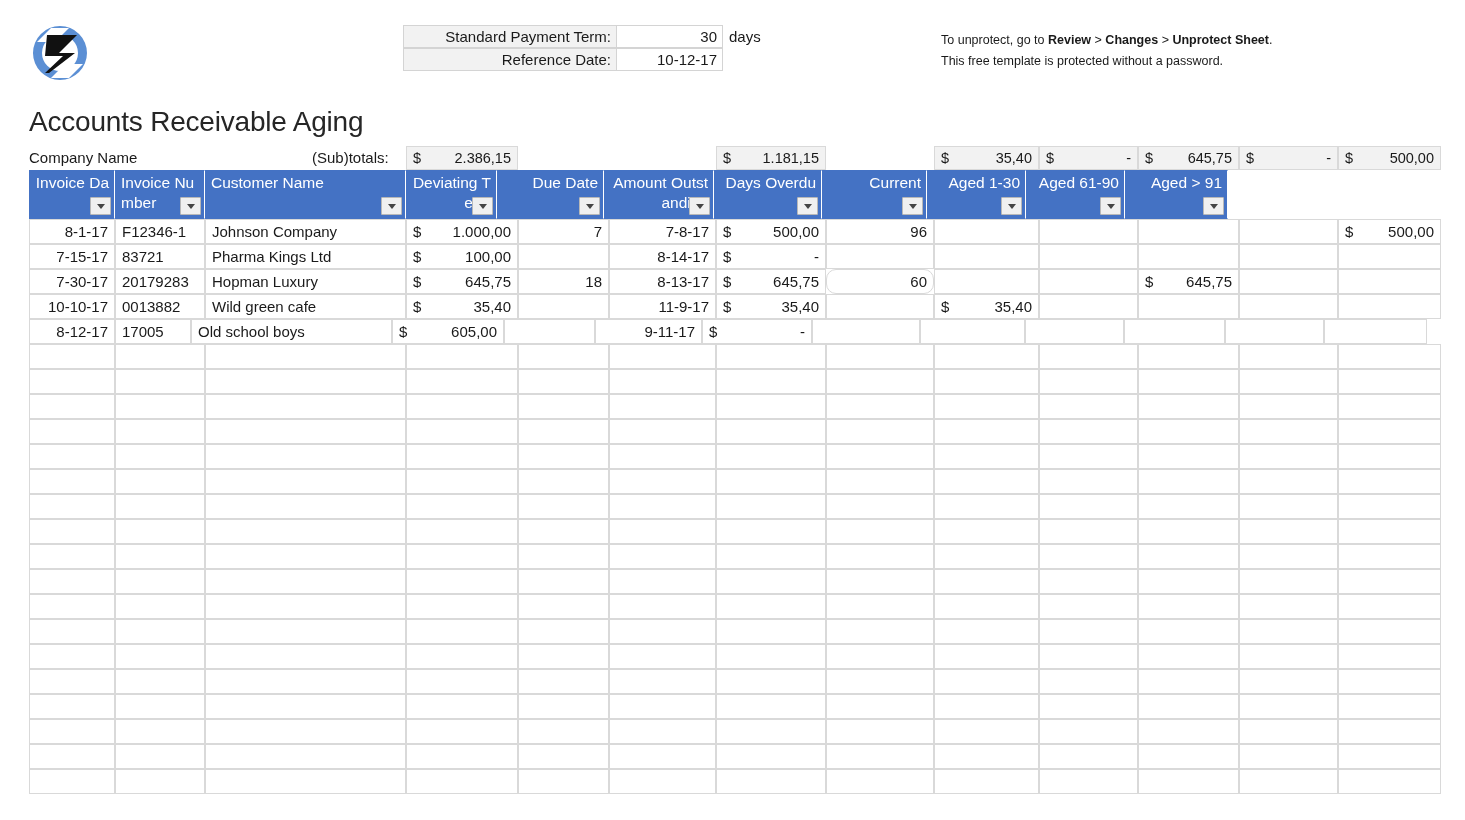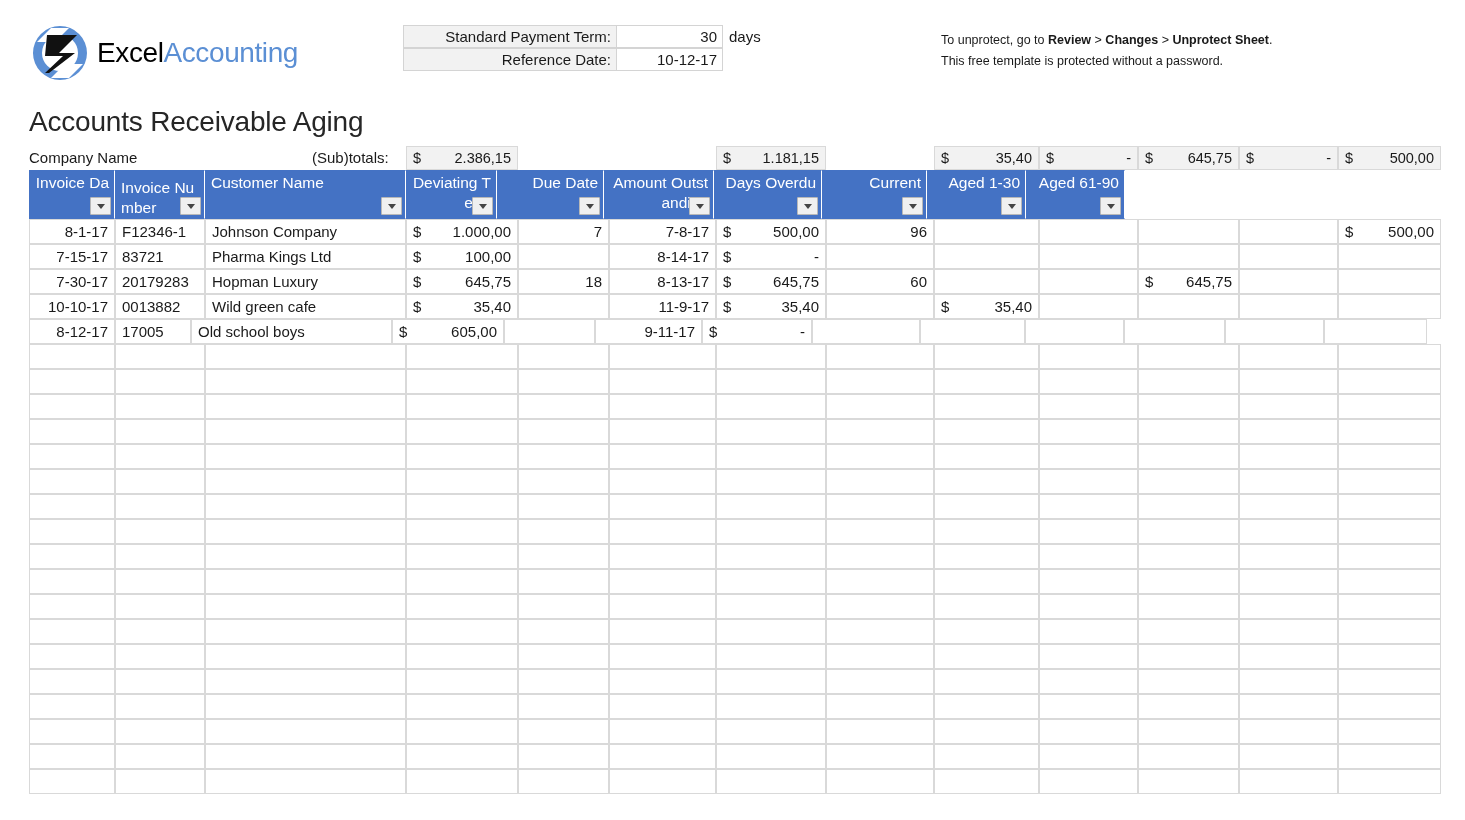--- a/index.html
+++ b/index.html
@@ -95,23 +95,20 @@
   <div class="logo-wrap">
     <div class="logo-mark">
       <svg width="62" height="62" viewBox="0 0 62 62" xmlns="http://www.w3.org/2000/svg">
         <path d="M31 4 A27 27 0 1 0 31 58 A27 27 0 0 0 31 4 Z M31 13 A18 18 0 1 1 31 49 A18 18 0 1 1 31 13 Z" fill="#5B8FD4"></path>
         <path d="M8 20 L22 6 L40 6 L26 20 Z" fill="#ffffff"></path>
         <path d="M54 42 L40 56 L22 56 L36 42 Z" fill="#ffffff"></path>
         <path d="M18 13 L48 13 L30 31 L46 31 L20 51 L16 51 L34 34 L16 34 Z" fill="#111111"></path>
       </svg>
     </div>
     <div class="logo-text">
-      <div class="logo-line1">
-        <span class="lt-black">Excel</span><span class="lt-blue">Accounting</span>
-      </div>
     </div>
   </div>
 
   <div class="infobox">
     <div class="inforow">
       <div class="info-label">Standard Payment Term:</div>
       <div class="info-value">30</div>
       <div class="info-suffix">days</div>
     </div>
     <div class="inforow">
@@ -181,21 +178,21 @@
           </div>
         </div>
       </div>
     <div class="row hrow" id="header-row">
         <div class="hcell r" style="width: 86px;">
           <span class="hlabel">Invoice Date</span>
           <div class="filter-btn">
             <div class="arr"></div>
           </div>
         </div>
-        <div class="hcell l" style="width: 90px; align-items: flex-end;">
+        <div class="hcell l" style="width: 90px;">
           <span class="hlabel">Invoice Number</span>
           <div class="filter-btn">
             <div class="arr"></div>
           </div>
         </div>
         <div class="hcell l" style="width: 201px;">
           <span class="hlabel">Customer Name</span>
           <div class="filter-btn">
             <div class="arr"></div>
           </div>
@@ -231,20 +228,26 @@
           </div>
         </div>
         <div class="hcell r" style="width: 99px;">
           <span class="hlabel">Aged 1-30</span>
           <div class="filter-btn">
             <div class="arr"></div>
           </div>
         </div>
         <div class="hcell r" style="width: 99px;">
           <span class="hlabel">Aged 61-90</span>
+          <div class="filter-btn">
+            <div class="arr"></div>
+          </div>
+        </div>
+        <div class="hcell r" style="width: 103px;">
+          <span class="hlabel">Aged &gt; 91</span>
           <div class="filter-btn">
             <div class="arr"></div>
           </div>
         </div>
       </div>
     <div id="body-rows">
         <div class="row drow">
           <div class="cell r" style="width: 86px;">8-1-17</div>
           <div class="cell l" style="width: 90px;">F12346-1</div>
           <div class="cell l" style="width: 201px;">Johnson Company</div>
@@ -296,21 +299,21 @@
           <div class="cell m" style="width: 112px;">
             <span>$</span>
             <span>645,75</span>
           </div>
           <div class="cell r" style="width: 91px;">18</div>
           <div class="cell r" style="width: 107px;">8-13-17</div>
           <div class="cell m" style="width: 110px;">
             <span>$</span>
             <span>645,75</span>
           </div>
-          <div class="cell r" style="width: 108px;">60</div>
+          <div class="cell r" style="width: 108px; border-radius: 10px;">60</div>
           <div class="cell r" style="width: 105px;"></div>
           <div class="cell r" style="width: 99px;"></div>
           <div class="cell m" style="width: 101px;">
             <span>$</span>
             <span>645,75</span>
           </div>
           <div class="cell r" style="width: 99px;"></div>
           <div class="cell r" style="width: 103px;"></div>
         </div>
         <div class="row drow">

